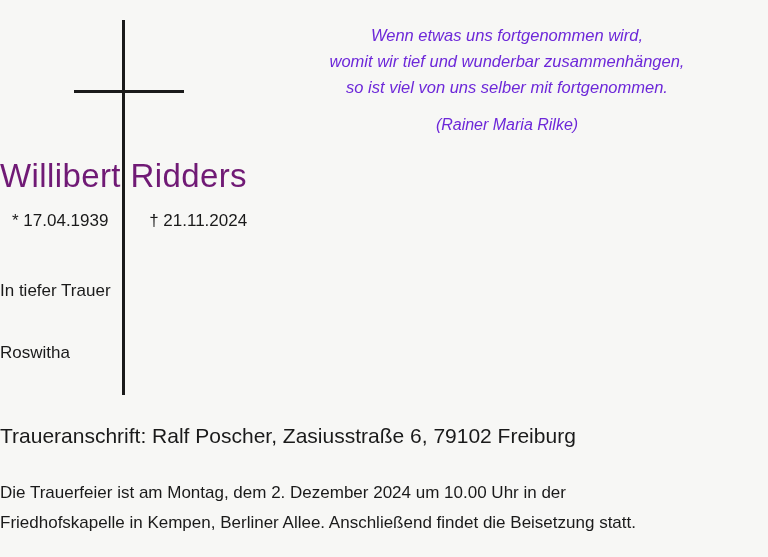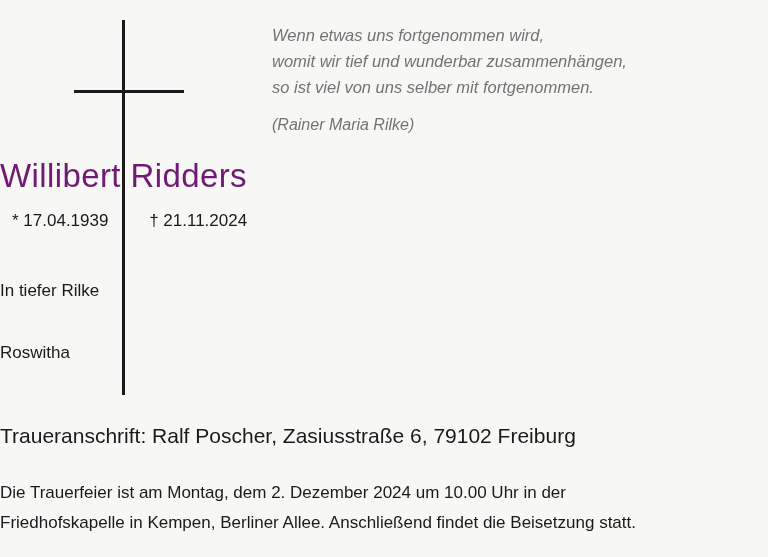--- a/index.html
+++ b/index.html
@@ -43,25 +43,25 @@
     top: 70px;
     width: 110px;
     height: 3px;
     background: #1a1a1a;
   }
   
   .quote {
     position: absolute;
     right: 26px;
     top: 22px;
-    text-align: left;
+    text-align: center;
     font-style: italic;
     font-size: 16.5px;
     line-height: 26px;
-    color: #737373;
+    color: #6d28d9;
     width: 470px;
   }
   .quote-line {
     display: block;
     white-space: nowrap;
   }
   .quote-author {
     display: block;
     margin-top: 12px;
     font-size: 16px;
@@ -144,21 +144,21 @@
     <span class="quote-author">(Rainer Maria Rilke)</span>
   </div>
 
   <div class="name">Willibert Ridders</div>
 
   <div class="dates">
     <span class="birth">* 17.04.1939</span>
     <span class="death">† 21.11.2024</span>
   </div>
 
-  <div class="mourning">In tiefer Rilke</div>
+  <div class="mourning">In tiefer Trauer</div>
 
   <div class="survivor-1">Roswitha</div>
 
   <div class="address">Traueranschrift: Ralf Poscher, Zasiusstraße 6, 79102 Freiburg</div>
 
   <div class="service">
     <span>Die Trauerfeier ist am Montag, dem 2. Dezember 2024 um 10.00 Uhr in der</span>
     <span>Friedhofskapelle in Kempen, Berliner Allee. Anschließend findet die Beisetzung statt.</span>
   </div>
 

